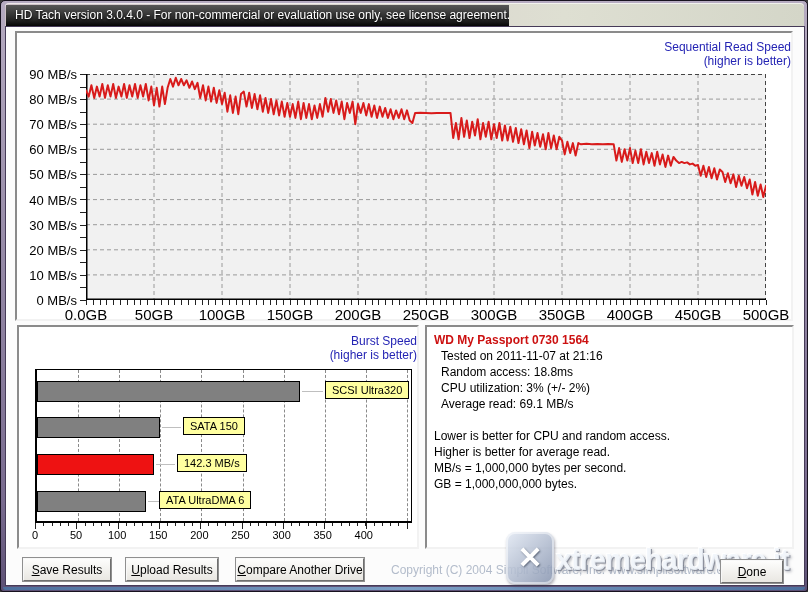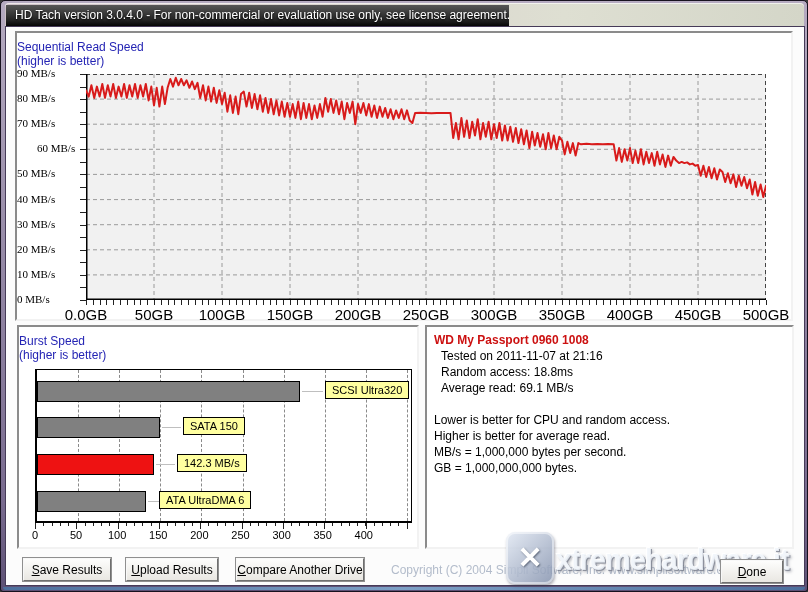--- a/index.html
+++ b/index.html
@@ -22,32 +22,32 @@
 
   .content { position:absolute; left:5px; top:26px; width:798px; height:558px;
              background:#fcfcfc; box-shadow:0 0 0 1px #463b58; }
 
   .panel { position:absolute; background:#fff; border:2px solid;
            border-color:#8b8b8b #f2f2f2 #f2f2f2 #8b8b8b; }
   .panel-read  { left:9px;  top:4px;   width:778px; height:290px; }
   .panel-burst { left:11px; top:298px; width:402px; height:224px; }
   .panel-info  { left:419px;top:298px; width:369px; height:224px; }
 
-  .chart-title, .chart-subtitle { position:absolute; left:0; width:100%; text-align:left;
+  .chart-title, .chart-subtitle { position:absolute; left:0; width:100%; text-align:right;
                                   color:#2424b4; font-size:12px; }
   .chart-title { top:7px; }
   .chart-subtitle { top:21px; }
 
   
   .read-plot { position:absolute; left:69px; top:41px; width:680px; height:226px; }
   .ycomb { position:absolute; left:63px; top:41px; width:6px; height:227px;
            background:repeating-linear-gradient(180deg,#222 0 1px,transparent 1px 12.55px); }
   .xcomb { position:absolute; left:69px; top:267px; width:681px; height:5px;
            background:repeating-linear-gradient(90deg,#222 0 1px,transparent 1px 6.8px); }
-  .ytick { position:absolute; left:0; width:60px; text-align:left; font-size:11px; color:#000;font-family:Liberation Serif, serif; }
+  .ytick { position:absolute; left:0; width:60px; text-align:right; font-size:13px; color:#000; }
   .xtick { position:absolute; width:60px; text-align:center; font-size:15px; color:#000; top:273px; }
 
   
   .burst-plot { position:absolute; left:16px; top:42px; width:377px; height:154px; background:#fff;
                 border:1px solid #000; border-left-width:2px; border-bottom-width:2px; }
   .vgrid { position:absolute; top:0; bottom:0; width:0; border-left:1px dashed #8a8a8a; }
   .hbar  { position:absolute; height:21px; border:1px solid #000; }
   .bar-label { position:absolute; background:#ffffa0; border:1px solid #000; font-size:11px;
                padding:2px 6px; white-space:nowrap; z-index:3; }
   .leader { position:absolute; height:1px; background:#bfbfbf; z-index:2; }
@@ -127,21 +127,21 @@
             <line x1="0" y1="0.5" x2="680" y2="0.5" stroke="#444" stroke-dasharray="4 3"></line>
             <line x1="679.5" y1="0" x2="679.5" y2="226" stroke="#444" stroke-dasharray="4 3"></line>
             <line x1="0.75" y1="0" x2="0.75" y2="226" stroke="#000" stroke-width="1.5"></line>
             <line x1="0" y1="225.25" x2="680" y2="225.25" stroke="#000" stroke-width="1.5"></line>
             <polyline points="0.0,16.3 2.7,22.6 5.4,11.3 8.2,23.9 10.9,12.6 13.6,22.6 16.3,10.0 19.0,23.9 21.8,11.3 24.5,22.6 27.2,10.0 29.9,23.9 32.6,12.6 35.4,22.6 38.1,10.0 40.8,23.9 43.5,11.3 46.2,22.6 49.0,10.0 51.7,23.9 54.4,11.3 57.1,22.6 59.8,10.0 62.6,26.4 65.3,12.6 68.0,31.4 70.7,13.8 73.4,32.6 76.2,12.6 78.9,30.1 81.6,13.8 84.3,5.0 87.0,12.6 89.8,3.8 92.5,11.3 95.2,5.0 97.9,11.3 100.6,6.3 103.4,13.8 106.1,7.5 108.8,15.1 111.5,8.8 114.2,23.9 117.0,11.3 119.7,26.4 122.4,12.6 125.1,27.6 127.8,13.8 130.6,28.9 133.3,16.3 136.0,30.1 138.7,18.8 141.4,37.7 144.2,21.3 146.9,38.9 149.6,22.6 152.3,40.2 155.0,20.1 157.8,17.6 160.5,32.6 163.2,18.8 165.9,33.9 168.6,20.1 171.4,35.2 174.1,21.3 176.8,37.7 179.5,23.9 182.2,38.9 185.0,25.1 187.7,40.2 190.4,26.4 193.1,41.4 195.8,27.6 198.6,42.7 201.3,28.9 204.0,42.7 206.7,30.1 209.4,43.9 212.2,27.6 214.9,45.2 217.6,28.9 220.3,43.9 223.0,30.1 225.8,45.2 228.5,31.4 231.2,43.9 233.9,30.1 236.6,42.7 239.4,23.9 242.1,37.7 244.8,25.1 247.5,38.9 250.2,26.4 253.0,40.2 255.7,27.6 258.4,45.2 261.1,28.9 263.8,38.9 266.6,27.6 269.3,50.2 272.0,30.1 274.7,38.9 277.4,28.9 280.2,41.4 282.9,30.1 285.6,42.7 288.3,31.4 291.0,43.9 293.8,32.6 296.5,42.7 299.2,33.9 301.9,43.9 304.6,35.2 307.4,45.2 310.1,36.4 312.8,43.9 315.5,35.2 318.2,45.2 321.0,36.4 323.7,46.5 326.4,49.0 329.1,38.9 334.6,38.7 340.0,38.9 345.4,39.2 350.9,38.9 356.3,38.9 361.8,38.9 364.5,38.9 367.2,64.0 369.9,49.0 372.6,65.3 375.4,43.9 378.1,62.8 380.8,46.5 383.5,64.0 386.2,47.7 389.0,61.5 391.7,45.2 394.4,65.3 397.1,49.0 399.8,62.8 402.6,47.7 405.3,65.3 408.0,50.2 410.7,64.0 413.4,49.0 416.2,66.5 418.9,51.5 421.6,66.5 424.3,52.7 427.0,67.8 429.8,54.0 432.5,69.1 435.2,55.2 437.9,70.3 440.6,56.5 443.4,74.1 446.1,57.8 448.8,71.6 451.5,59.0 454.2,72.8 457.0,60.3 459.7,75.3 462.4,59.0 465.1,74.1 467.8,61.5 470.6,75.3 473.3,62.8 476.0,66.5 478.7,80.4 481.4,67.8 484.2,79.1 486.9,69.1 489.6,81.6 492.3,69.1 495.0,70.3 500.5,69.8 505.9,70.3 511.4,70.1 516.8,70.3 522.2,70.1 527.7,70.3 530.4,86.6 533.1,74.1 535.8,87.9 538.6,75.3 541.3,86.6 544.0,74.1 546.7,89.1 549.4,76.6 552.2,89.1 554.9,75.3 557.6,90.4 560.3,77.8 563.0,89.1 565.8,79.1 568.5,91.7 571.2,77.8 573.9,90.4 576.6,80.4 579.4,92.9 582.1,81.6 584.8,91.7 587.5,82.9 590.2,86.6 593.0,89.1 595.7,87.9 598.4,89.1 601.1,88.4 603.8,90.4 606.6,89.6 609.3,91.7 612.0,90.9 614.7,101.7 617.4,91.7 620.2,103.0 622.9,92.9 625.6,104.2 628.3,94.2 631.0,105.5 633.8,95.4 636.5,97.9 639.2,108.0 641.9,99.2 644.6,109.2 647.4,100.4 650.1,113.0 652.8,101.7 655.5,111.7 658.2,103.0 661.0,114.3 663.7,105.5 666.4,120.5 669.1,108.0 671.8,121.8 674.6,110.5 677.3,123.0 680.0,111.7" fill="none" stroke="#d81b1b" stroke-width="2" stroke-linejoin="round" stroke-linecap="round"></polyline>
           </svg></div>
       <div id="read-yticks">
           <div class="ytick" style="top: 34px;">90 MB/s</div>
           <div class="ytick" style="top: 59.1111px;">80 MB/s</div>
           <div class="ytick" style="top: 84.2222px;">70 MB/s</div>
-          <div class="ytick" style="top: 109.333px; margin-left: 20px;">60 MB/s</div>
+          <div class="ytick" style="top: 109.333px;">60 MB/s</div>
           <div class="ytick" style="top: 134.444px;">50 MB/s</div>
           <div class="ytick" style="top: 159.556px;">40 MB/s</div>
           <div class="ytick" style="top: 184.667px;">30 MB/s</div>
           <div class="ytick" style="top: 209.778px;">20 MB/s</div>
           <div class="ytick" style="top: 234.889px;">10 MB/s</div>
           <div class="ytick" style="top: 260px;">0 MB/s</div>
         </div>
       <div id="read-xticks">
           <div class="xtick" style="left: 39px;">0.0GB</div>
           <div class="xtick" style="left: 107px;">50GB</div>
@@ -192,23 +192,24 @@
           <div class="btick" style="left: 160.396px;">200</div>
           <div class="btick" style="left: 201.495px;">250</div>
           <div class="btick" style="left: 242.593px;">300</div>
           <div class="btick" style="left: 283.692px;">350</div>
           <div class="btick" style="left: 324.791px;">400</div>
         </div>
     </div>
 
     <div class="panel panel-info">
       <div class="info-lines" id="info-lines">
-          <div class="drive">WD My Passport 0960 1008</div>
+          <div class="drive">WD My Passport 0730 1564</div>
           <div class="ind">Tested on 2011-11-07 at 21:16</div>
           <div class="ind">Random access: 18.8ms</div>
+          <div class="ind">CPU utilization: 3% (+/- 2%)</div>
           <div class="ind">Average read: 69.1 MB/s</div>
           <div class="blank"></div>
           <div>Lower is better for CPU and random access.</div>
           <div>Higher is better for average read.</div>
           <div>MB/s = 1,000,000 bytes per second.</div>
           <div>GB = 1,000,000,000 bytes.</div>
         </div>
     </div>
 
     <button class="btn btn-save accel"><u>S</u>ave Results</button>

